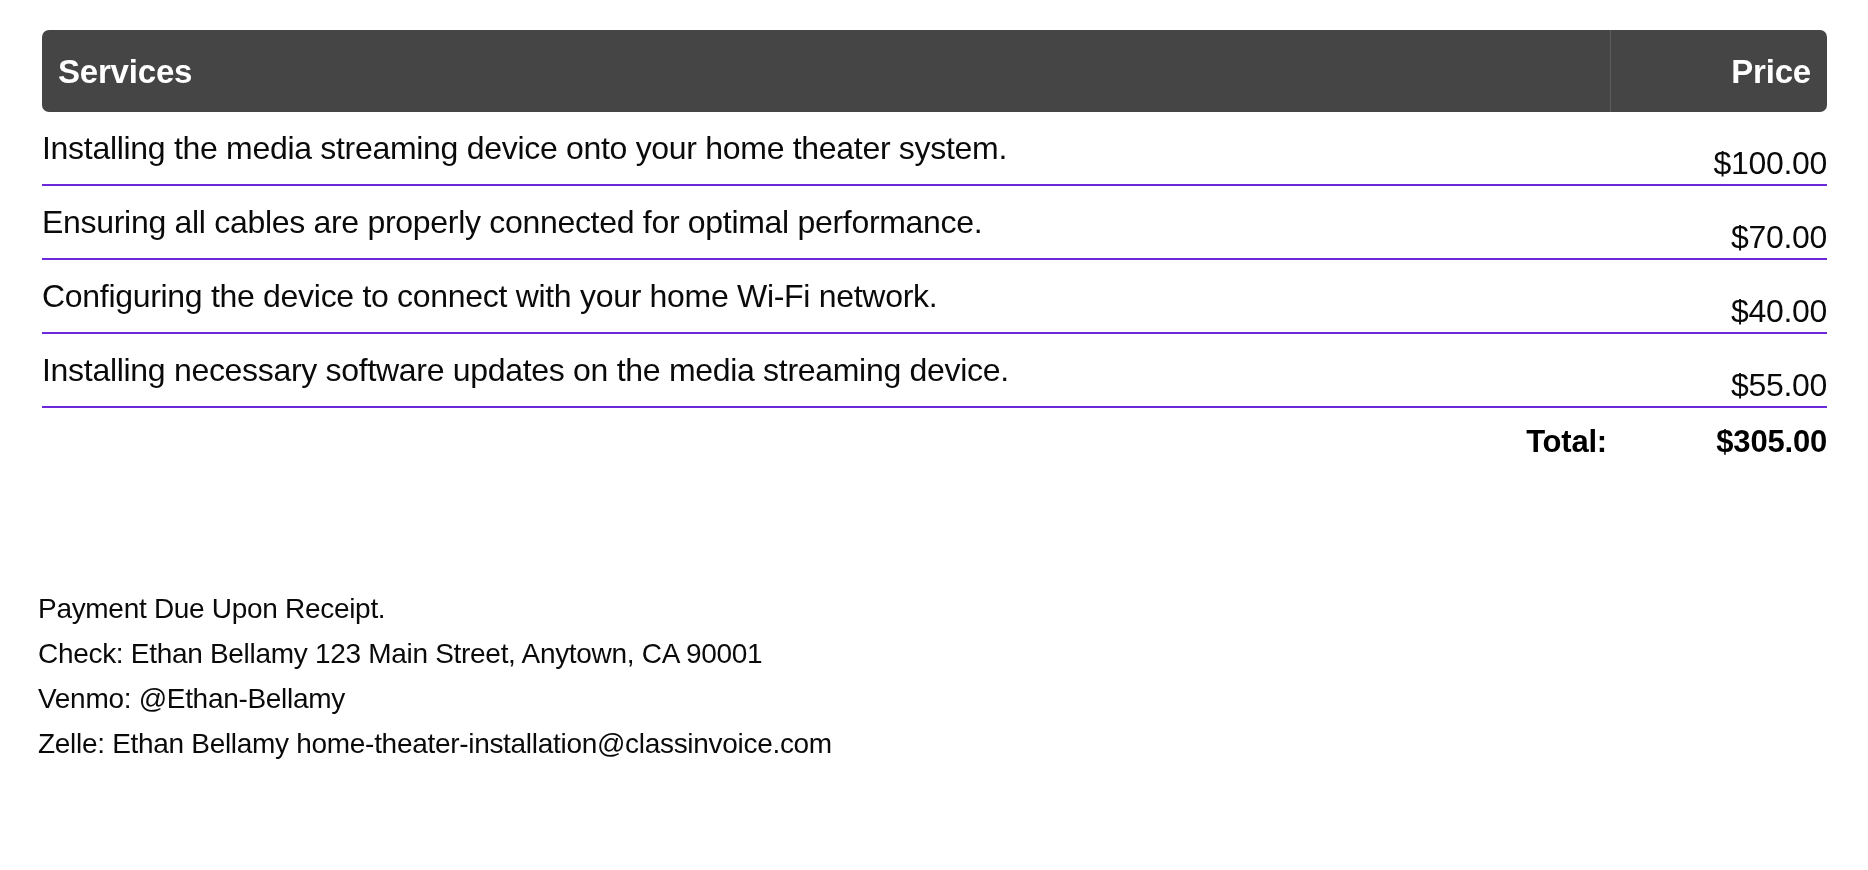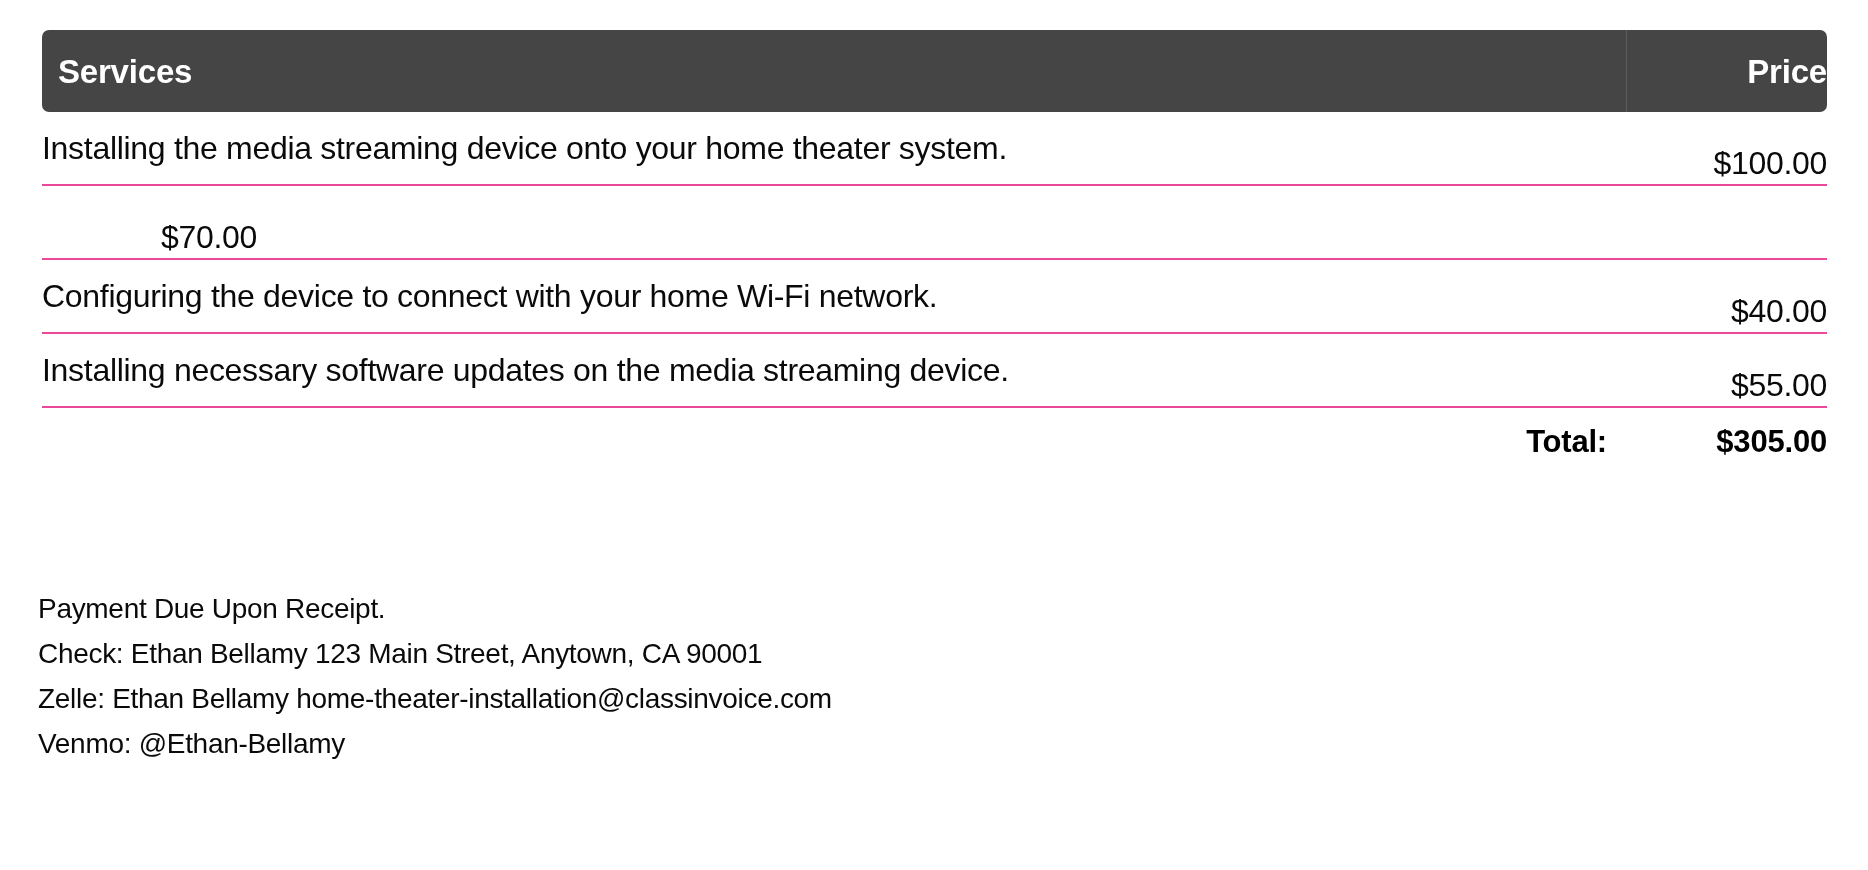--- a/index.html
+++ b/index.html
@@ -48,33 +48,34 @@
     letter-spacing: -0.2px;
     line-height: 1;
   }
   .header-divider {
     width: 1px;
     align-self: stretch;
     background: #5c5c5c;
   }
   .th-price {
     flex: 0 0 200px;
+    padding-right: 16px;
     text-align: right;
     font-size: 33px;
     font-weight: bold;
     color: #ffffff;
     letter-spacing: -0.2px;
     line-height: 1;
   }
 
   .table-row {
     display: flex;
     align-items: center;
     height: 72px;
-    border-bottom: 2px solid #ec4899;
+    border-bottom: 2px solid #6d28d9;
   }
   .table-row .cell-service {
     flex: 1 1 auto;
     font-size: 32px;
     color: #0a0a0a;
     letter-spacing: -0.3px;
     white-space: nowrap;
   }
   .table-row .cell-price {
     flex: 0 0 215px;
@@ -146,20 +147,21 @@
       <div class="header-divider"></div>
       <div class="th-price">Price</div>
     </div>
 
     <div class="table-row">
       <div class="cell-service">Installing the media streaming device onto your home theater system.</div>
       <div class="cell-price">$100.00</div>
     </div>
 
     <div class="table-row">
+      <div class="cell-service">Ensuring all cables are properly connected for optimal performance.</div>
       <div class="cell-price">$70.00</div>
     </div>
 
     <div class="table-row">
       <div class="cell-service">Configuring the device to connect with your home Wi-Fi network.</div>
       <div class="cell-price">$40.00</div>
     </div>
 
     <div class="table-row">
       <div class="cell-service">Installing necessary software updates on the media streaming device.</div>
@@ -170,17 +172,17 @@
       <div class="total-spacer"></div>
       <div class="total-label">Total:</div>
       <div class="total-value">$305.00</div>
     </div>
 
   </div>
 
   <div class="terms">
     <div class="terms-line">Payment Due Upon Receipt.</div>
     <div class="terms-line">Check: Ethan Bellamy 123 Main Street, Anytown, CA 90001</div>
+    <div class="terms-line">Venmo: @Ethan-Bellamy</div>
     <div class="terms-line">Zelle: Ethan Bellamy home-theater-installation@classinvoice.com</div>
-    <div class="terms-line">Venmo: @Ethan-Bellamy</div>
   </div>
 
 </div>
 
 </body></html>

